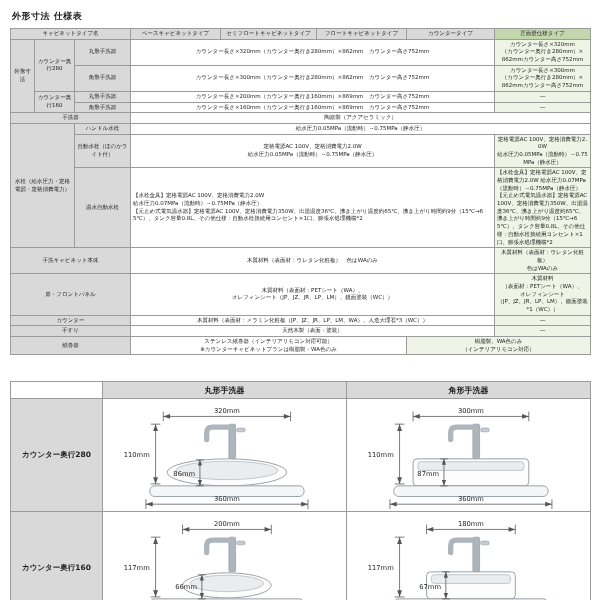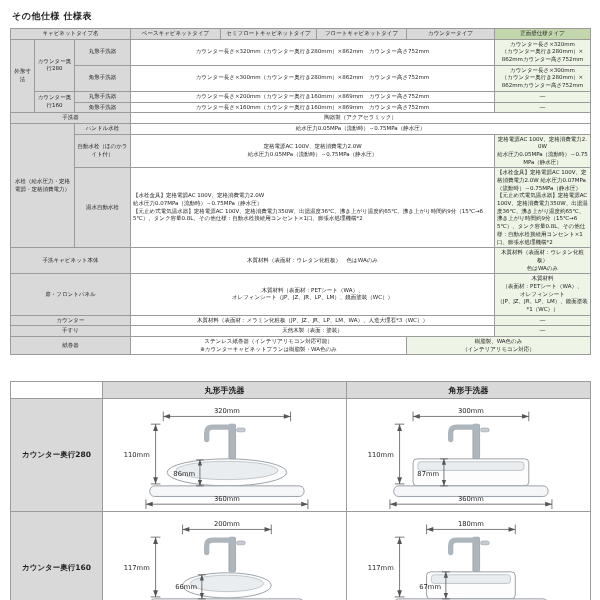--- a/index.html
+++ b/index.html
@@ -46,21 +46,21 @@
   .inner   { stroke: #aab1b8; fill: #e9edf0; stroke-width: 0.7; }
   .counter { stroke: #8e959c; fill: #f5f6f7; stroke-width: 0.9; }
   .metal   { fill: #aeb6bd; stroke: #878f97; stroke-width: 0.6; }
   .metal2  { fill: #c6ccd2; stroke: #878f97; stroke-width: 0.5; }
 </style>
 </head>
 <body>
 
 <div class="page">
 
-  <div class="title">その他仕様 仕様表</div>
+  <div class="title">外形寸法 仕様表</div>
 
   <table class="spec">
     <colgroup>
       <col style="width:24px">
         <col style="width:40px">
         <col style="width:56px">
       <col style="width:90px">
         <col style="width:96px">
         <col style="width:90px">
       <col style="width:88px">

